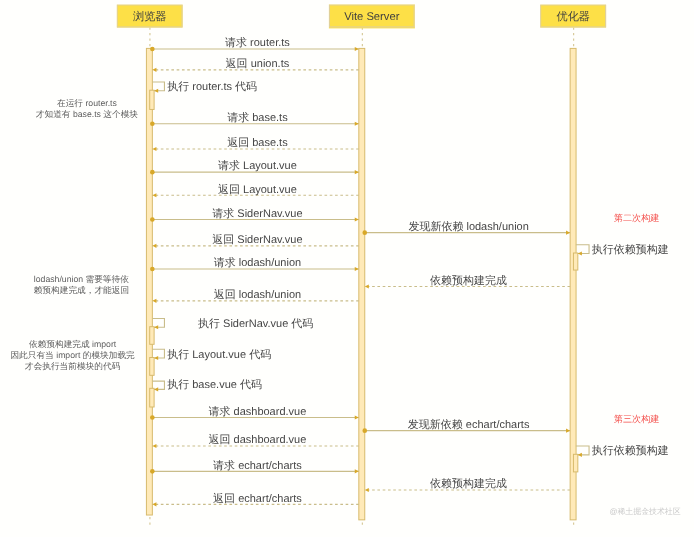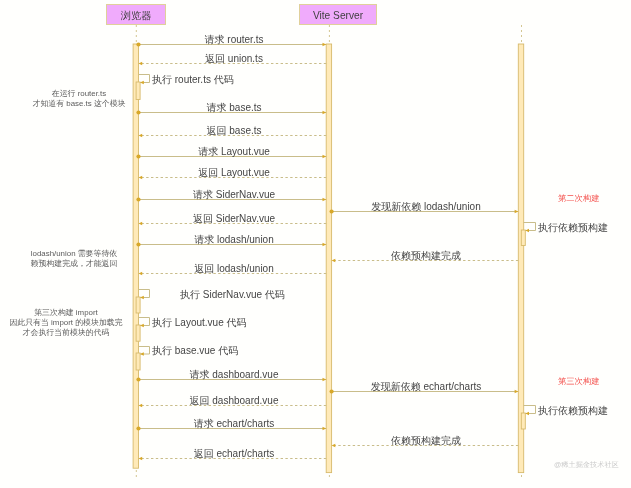--- a/index.html
+++ b/index.html
@@ -22,21 +22,21 @@
   }
   #canvas { position: absolute; left: 0; top: 0; }
   .layer {
     position: absolute; left: 0; top: 0;
     width: 631px; height: 488px;
   }
   .hdr-box {
     position: absolute;
     will-change: transform;
     box-sizing: border-box;
-    background: #f0abfc;
+    background: #fde047;
     border: 1px solid #e0d09a;
     display: flex;
     align-items: center;
     justify-content: center;
     color: #3f3f3f;
     font-size: 10.2px;
     padding-top: 2.6px;
     line-height: 1;
     white-space: nowrap;
   }
@@ -199,20 +199,23 @@
         <line x1="326.20" y1="458.50" x2="138.50" y2="458.50" stroke="#c9bd8a" stroke-width="1" stroke-dasharray="2.4 2.4"></line>
       </g>
       <polygon points="138.50,458.50 142.20,456.65 142.20,460.35" fill="#d8a829"></polygon>
     </svg>
   <div class="layer" id="text-layer">
       <div class="hdr-box" style="left: 105.65px; top: 4.2px; width: 60.3px; height: 20.8px;">
         <span>浏览器</span>
       </div>
       <div class="hdr-box" style="left: 298.75px; top: 4.2px; width: 78px; height: 20.8px;">
         <span>Vite Server</span>
+      </div>
+      <div class="hdr-box" style="left: 490.85px; top: 4.2px; width: 60.3px; height: 20.8px;">
+        <span>优化器</span>
       </div>
       <div class="msg-label" style="left: 233.55px; top: 34.8px;">请求 router.ts</div>
       <div class="msg-label" style="left: 233.55px; top: 53.8px;">返回 union.ts</div>
       <div class="msg-label lft" style="left: 151.9px; top: 74.55px;">执行 router.ts 代码</div>
       <div class="msg-label" style="left: 233.55px; top: 102.8px;">请求 base.ts</div>
       <div class="msg-label" style="left: 233.55px; top: 125.8px;">返回 base.ts</div>
       <div class="msg-label" style="left: 233.55px; top: 146.8px;">请求 Layout.vue</div>
       <div class="msg-label" style="left: 233.55px; top: 167.8px;">返回 Layout.vue</div>
       <div class="msg-label" style="left: 233.55px; top: 189.8px;">请求 SiderNav.vue</div>
       <div class="msg-label" style="left: 426.15px; top: 201.8px;">发现新依赖 lodash/union</div>
@@ -233,21 +236,21 @@
       <div class="msg-label" style="left: 233.55px; top: 448.8px;">返回 echart/charts</div>
       <div class="note" style="left: 79px; top: 89px;">
         <div>在运行 router.ts</div>
         <div>才知道有 base.ts 这个模块</div>
       </div>
       <div class="note" style="left: 74px; top: 249px;">
         <div>lodash/union 需要等待依</div>
         <div>赖预构建完成，才能返回</div>
       </div>
       <div class="note" style="left: 65.5px; top: 308px;">
-        <div>第三次构建 import</div>
+        <div>依赖预构建完成 import</div>
         <div>因此只有当 import 的模块加载完</div>
         <div>才会执行当前模块的代码</div>
       </div>
       <div class="annot" style="left: 558.2px; top: 194px;">第二次构建</div>
       <div class="annot" style="left: 558px; top: 377px;">第三次构建</div>
       <div class="watermark" style="left: 554px; top: 461px;">@稀土掘金技术社区</div>
     </div>
 </div>
 
 </body></html>

